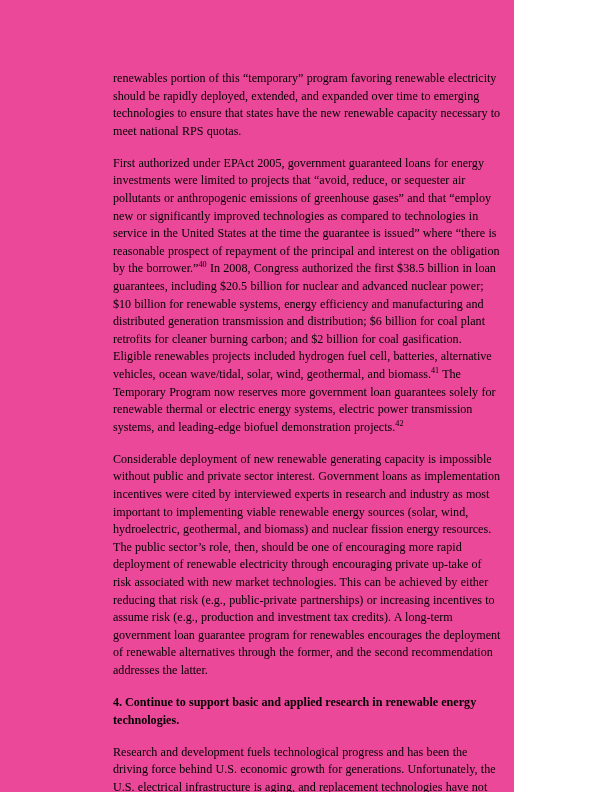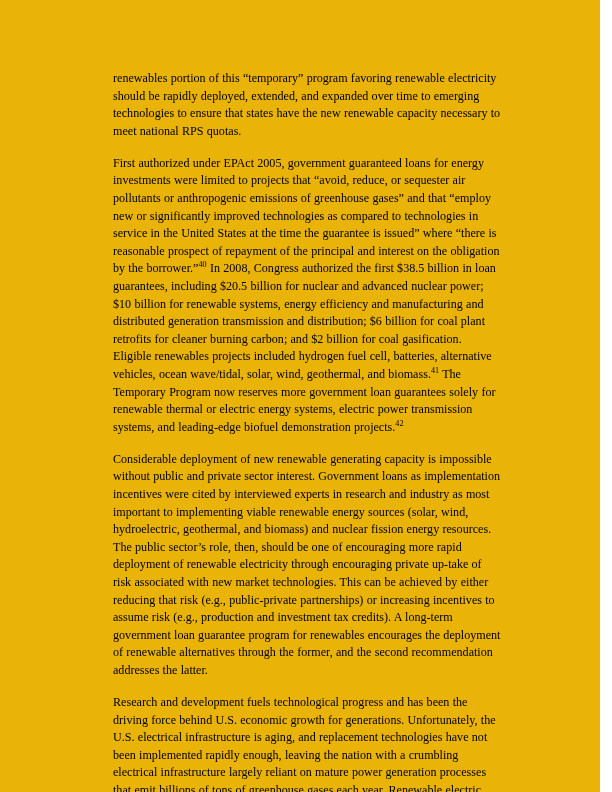--- a/index.html
+++ b/index.html
@@ -9,23 +9,23 @@
   }
   body {
     width: 612px;
     height: 792px;
     overflow: hidden;
     font-family: "Liberation Serif", "DejaVu Serif", serif;
     color: #000000;
   }
   .page {
     position: relative;
-    width: 600px;
+    width: 514px;
     height: 792px;
-    background: #eab308;
+    background: #ec4899;
     box-sizing: border-box;
   }
   .content {
     position: absolute;
     left: 113px;
     top: 70px;
     width: 388px;
   }
   p.para {
     margin: 0 0 14.5px 0;
@@ -68,18 +68,19 @@
   <div class="content">
 
     <p class="para">renewables portion of this “temporary” program favoring renewable electricity should be rapidly deployed, extended, and expanded over time to emerging technologies to ensure that states have the new renewable capacity necessary to meet national RPS quotas.</p>
 
     <p class="para">
       <span>First authorized under EPAct 2005, government guaranteed loans for energy investments were limited to projects that “avoid, reduce, or sequester air pollutants or anthropogenic emissions of greenhouse gases” and that “employ new or significantly improved technologies as compared to technologies in service in the United States at the time the guarantee is issued” where “there is reasonable prospect of repayment of the principal and interest on the obligation by the borrower.”</span><sup class="fn">40</sup><span>  In 2008, Congress authorized the first $38.5 billion in loan guarantees, including $20.5 billion for nuclear and advanced nuclear power; $10 billion for renewable systems, energy efficiency and manufacturing and distributed generation transmission and distribution; $6 billion for coal plant retrofits for cleaner burning carbon; and $2 billion for coal gasification.  Eligible renewables projects included hydrogen fuel cell, batteries, alternative vehicles, ocean wave/tidal, solar, wind, geothermal, and biomass.</span><sup class="fn">41</sup><span>  The Temporary Program now reserves more government loan guarantees solely for renewable thermal or electric energy systems, electric power transmission systems, and leading-edge biofuel demonstration projects.</span><sup class="fn">42</sup>
     </p>
 
     <p class="para">Considerable deployment of new renewable generating capacity is impossible without public and private sector interest.  Government loans as implementation incentives were cited by interviewed experts in research and industry as most important to implementing viable renewable energy sources (solar, wind, hydroelectric, geothermal, and biomass) and nuclear fission energy resources.  The public sector’s role, then, should be one of encouraging more rapid deployment of renewable electricity through encouraging private up-take of risk associated with new market technologies.  This can be achieved by either reducing that risk (e.g., public-private partnerships) or increasing incentives to assume risk (e.g., production and investment tax credits).  A long-term government loan guarantee program for renewables encourages the deployment of renewable alternatives through the former, and the second recommendation addresses the latter.</p>
 
+    <h2 class="heading">4. Continue to support basic and applied research in renewable energy technologies.</h2>
 
     <p class="para">Research and development fuels technological progress and has been the driving force behind U.S. economic growth for generations.  Unfortunately, the U.S. electrical infrastructure is aging, and replacement technologies have not been implemented rapidly enough, leaving the nation with a crumbling electrical infrastructure largely reliant on mature power generation processes that emit billions of tons of greenhouse gases each year.  Renewable electric technologies can drive cleaner economic growth in the United States, but for them to have any large impact requires substantial federal research and development support now.  This support should help companies improve the efficiency and cost-effectiveness of existing renewable energy systems and fund basic and applied research to discover entirely new renewable energy resources.  Without these investments, private industry will be unable to produce a sufficient quantity and diversity of clean renewable electricity to meet the demands of regions and states.</p>
 
   </div>
 
 </div>
 
 </body></html>

